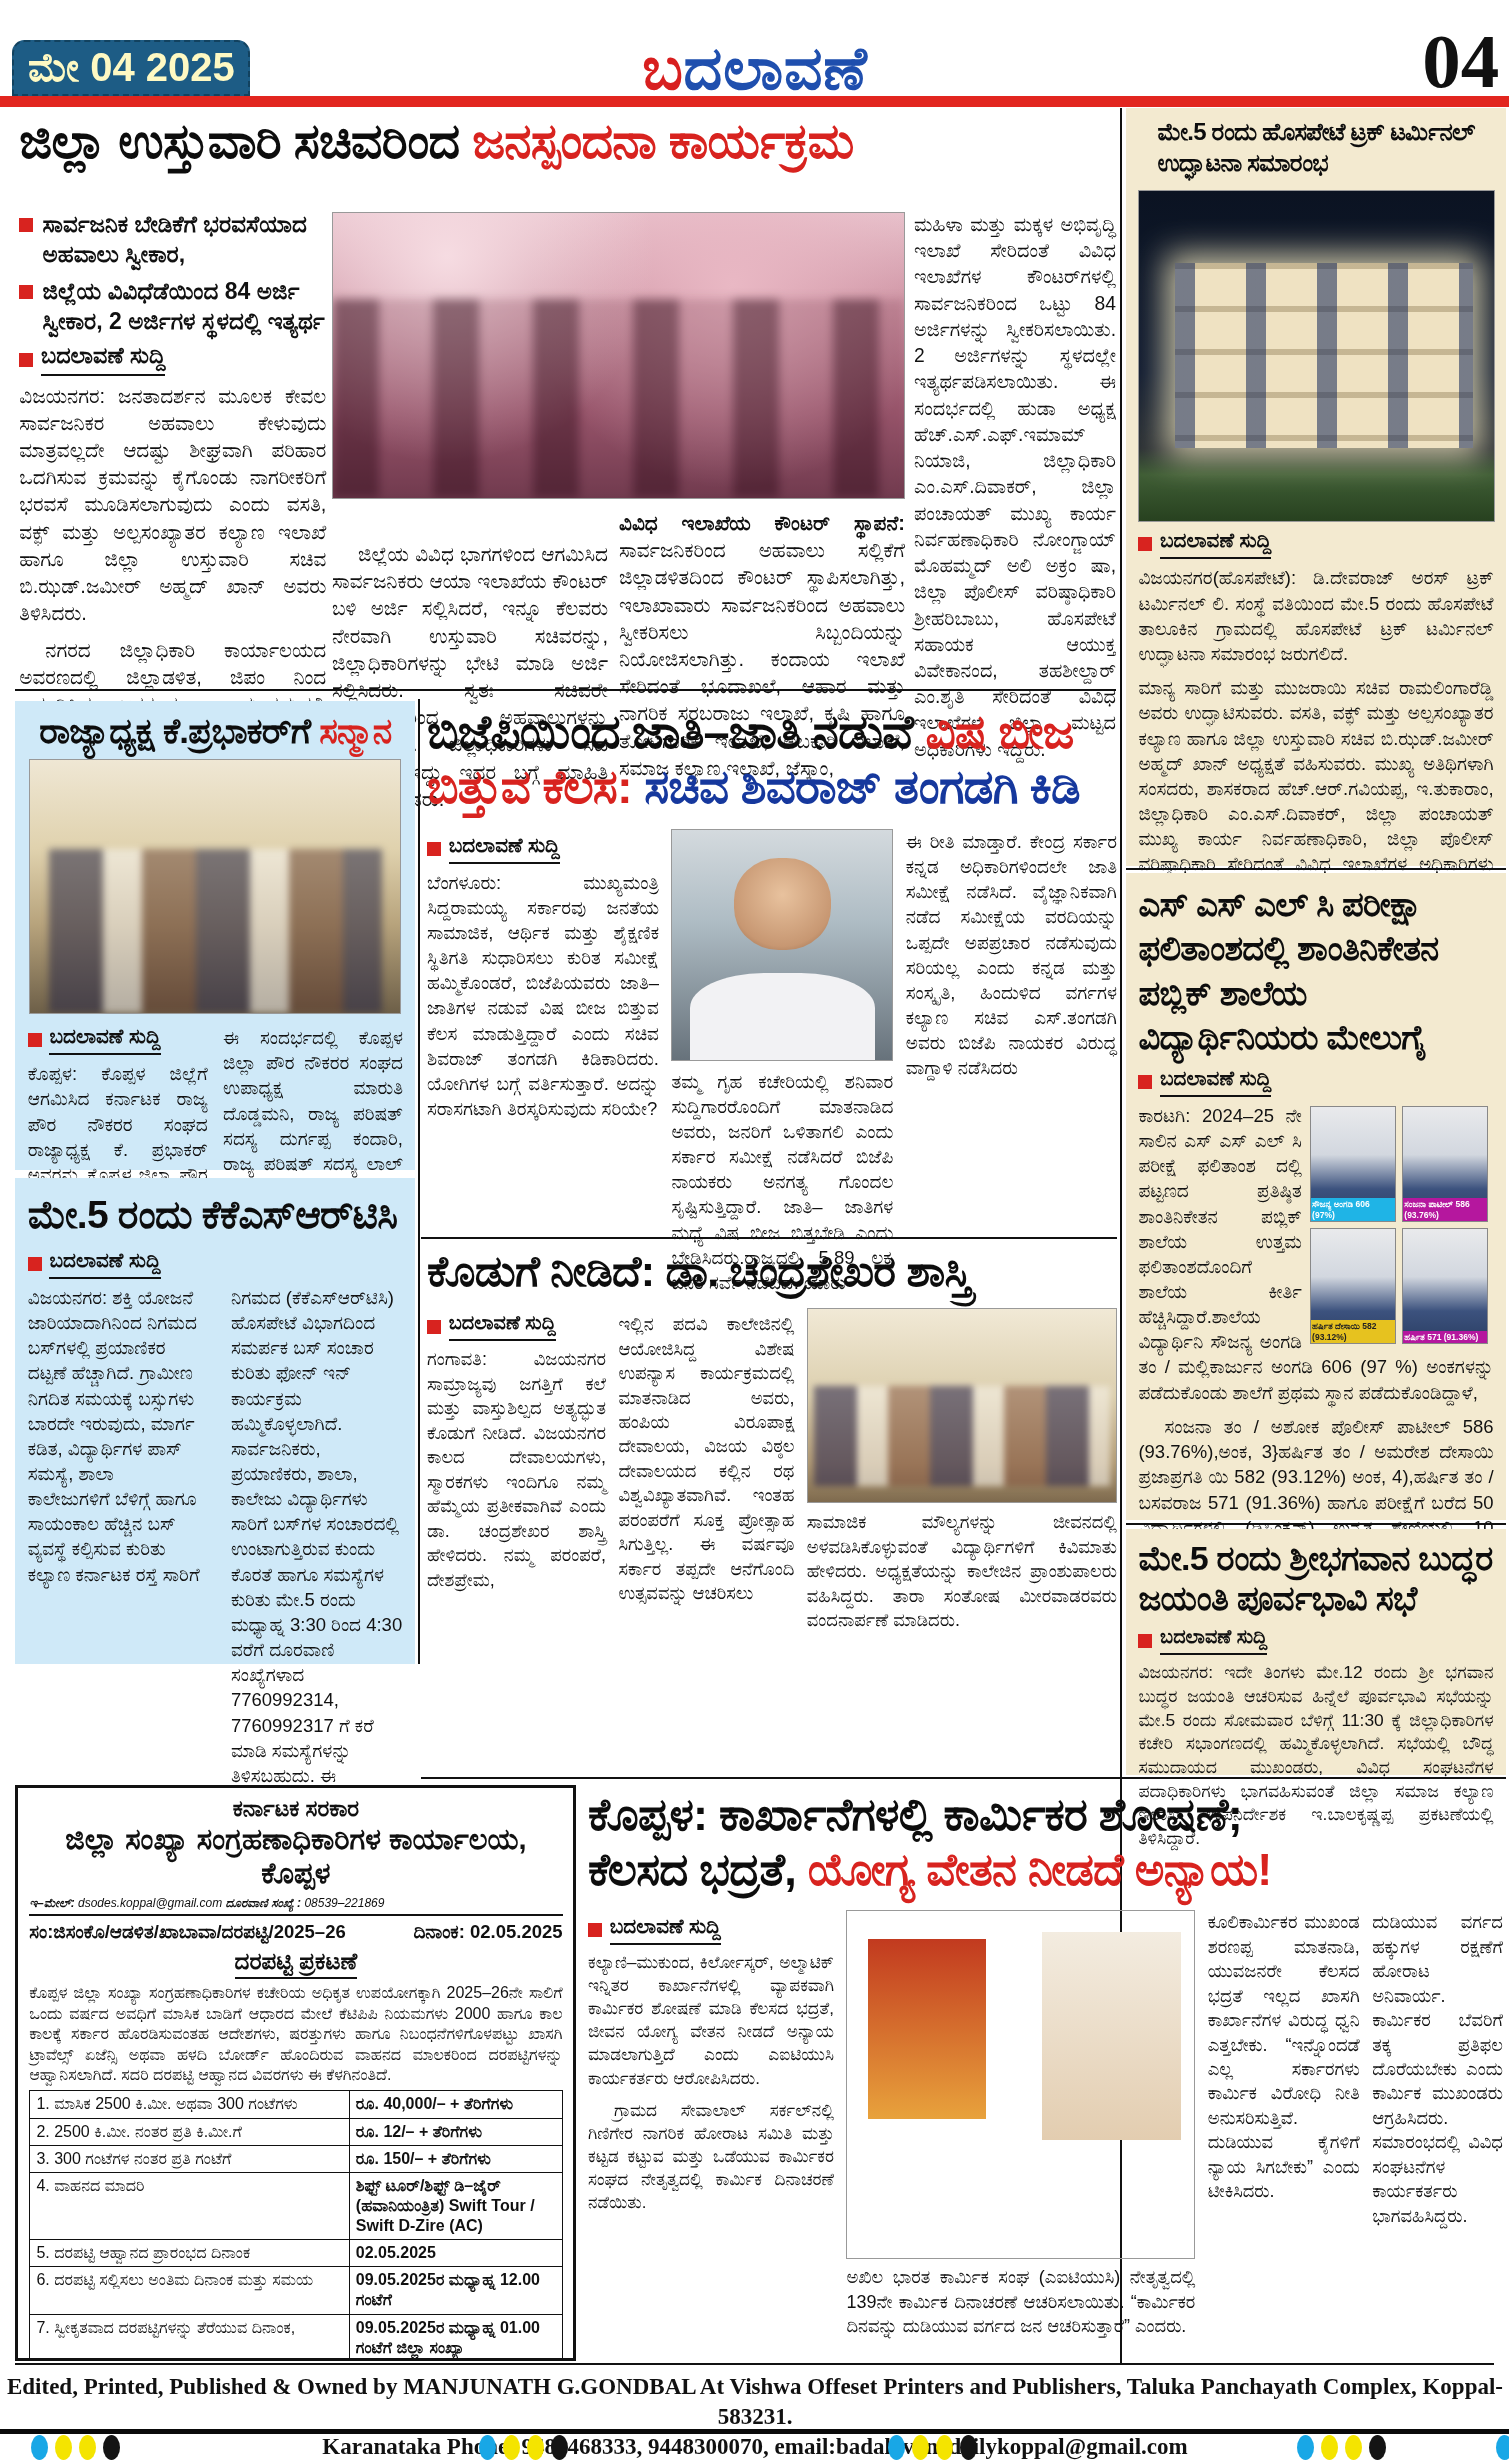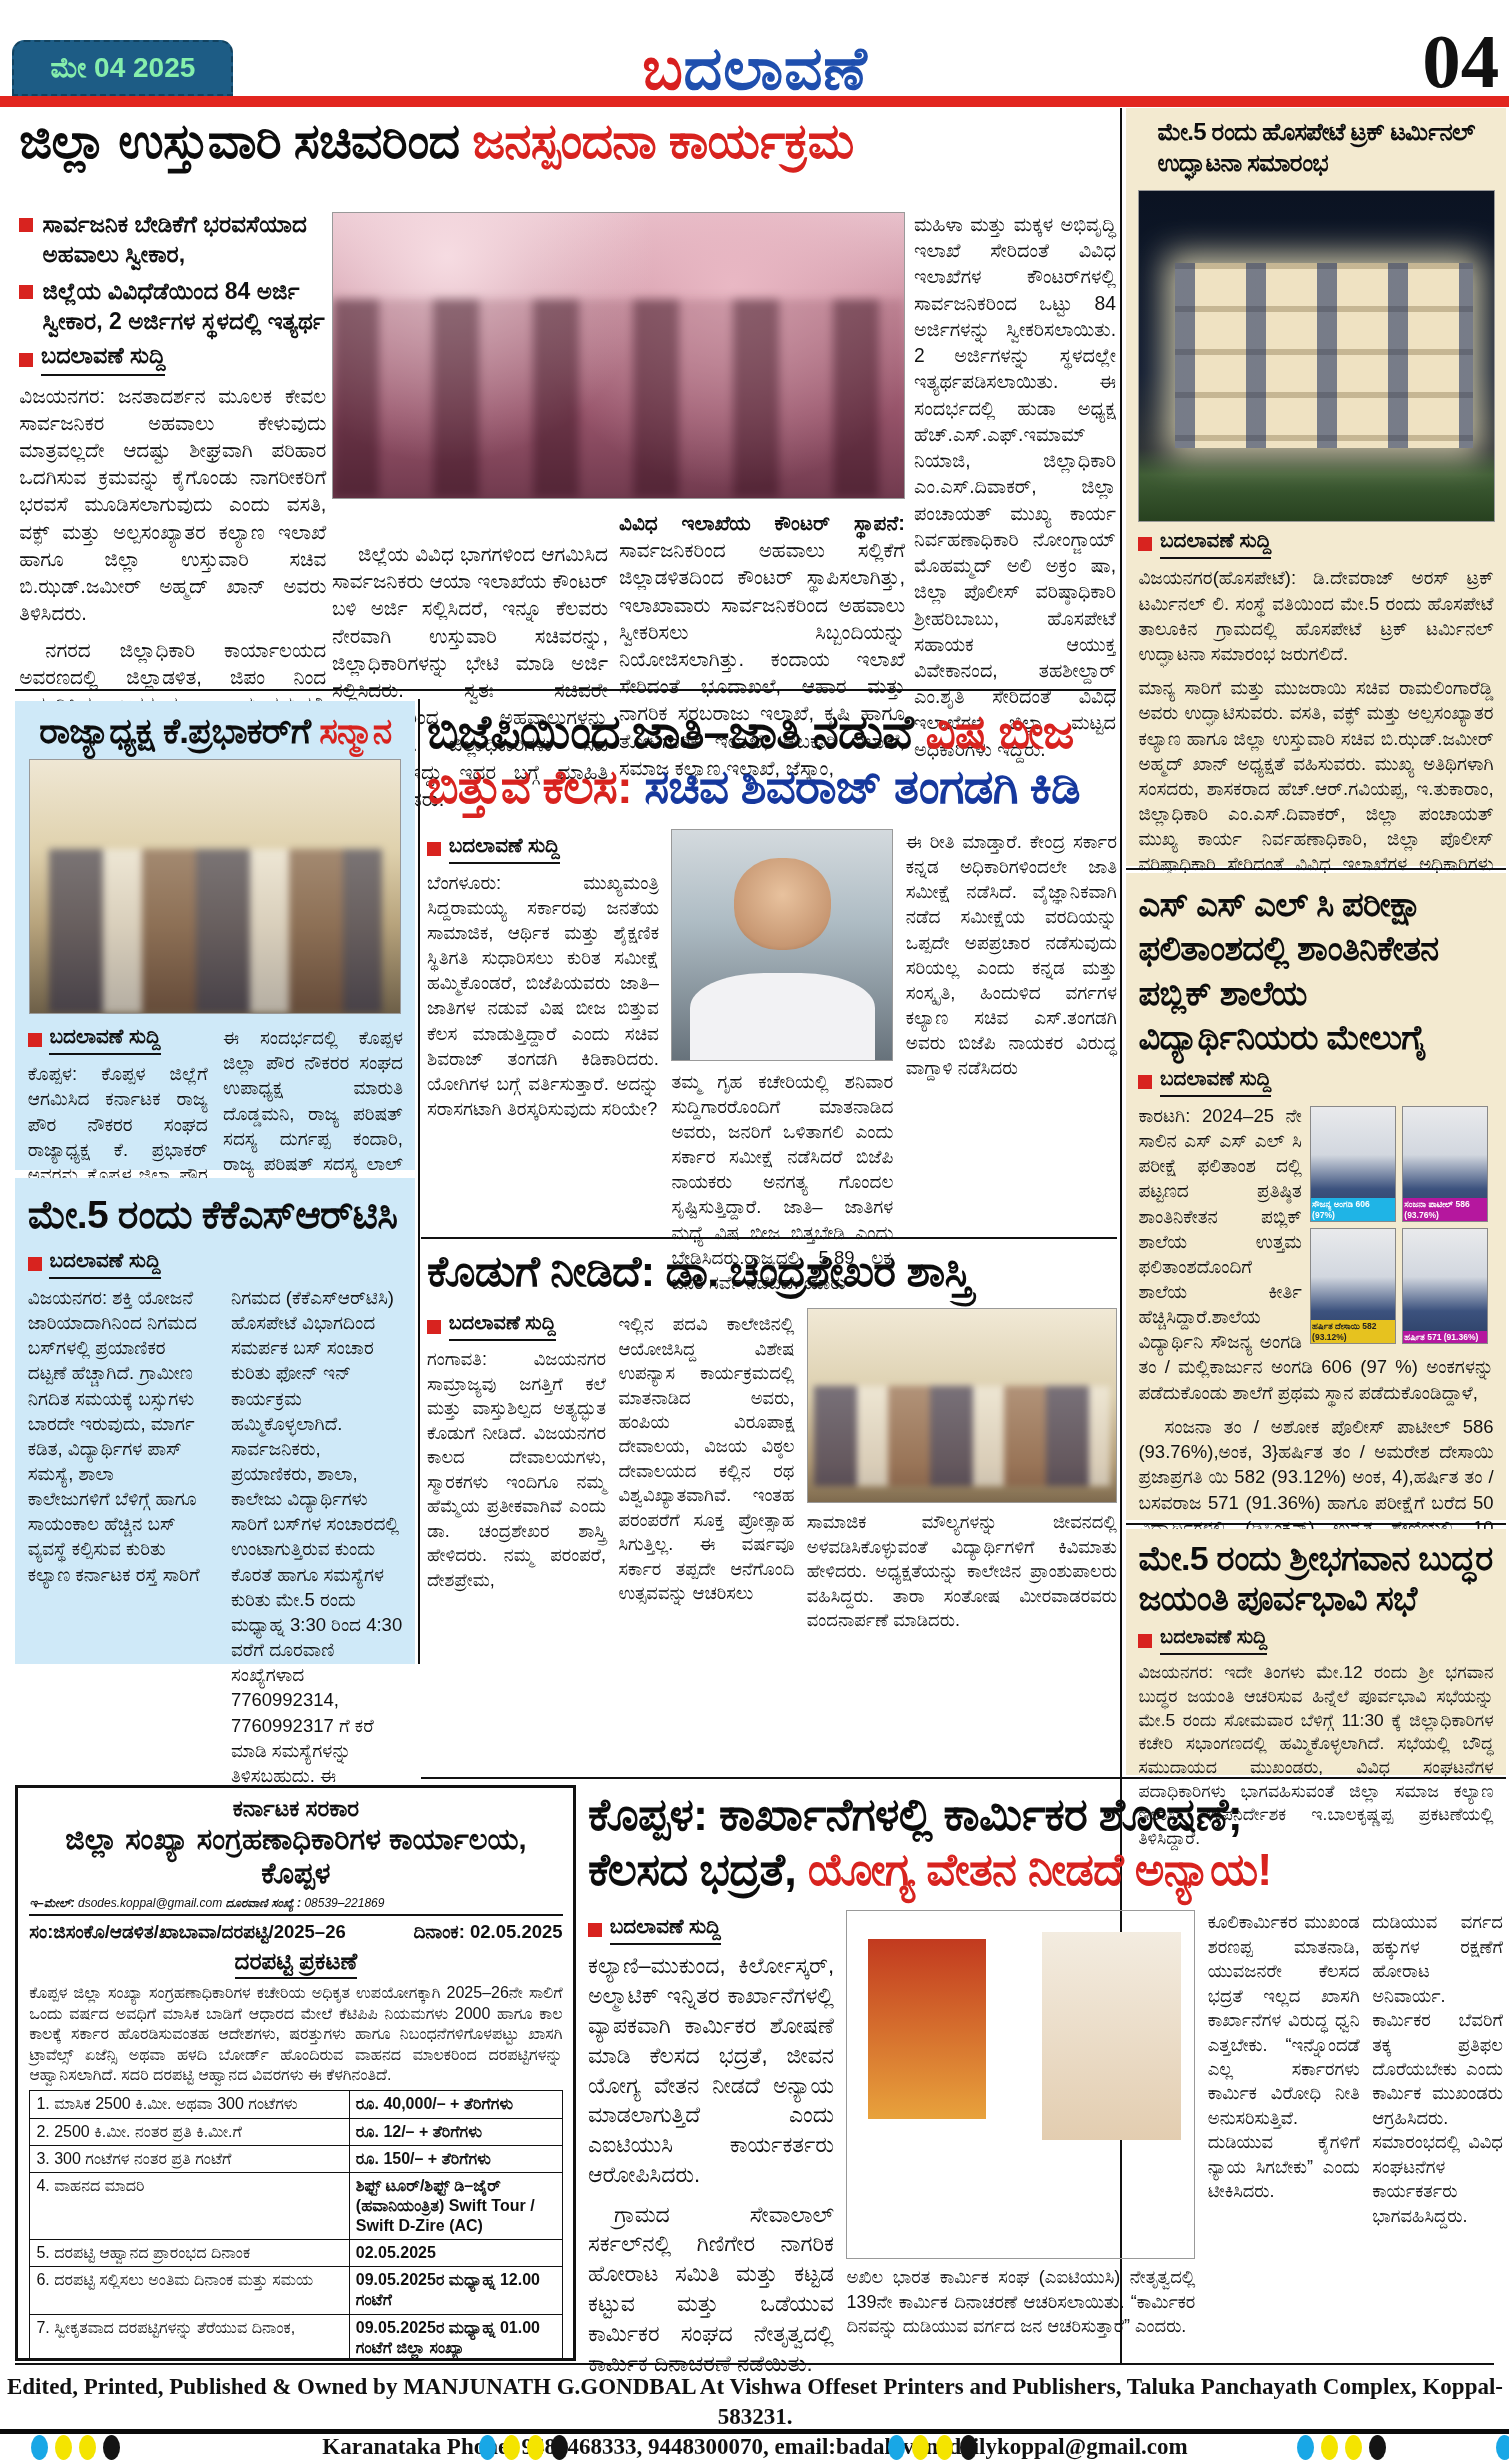--- a/index.html
+++ b/index.html
@@ -4,23 +4,23 @@
 <style>
   * { margin:0; padding:0; box-sizing:border-box; }
   html,body { background:#e9e9e9; }
   #page {
     position:relative; width:1510px; height:2462px; margin:0 auto;
     background:#ffffff; overflow:hidden; color:#111;
     font-family:"Liberation Sans", sans-serif;
   }
   .abs { position:absolute; }
   
-  .datebox{ left:12.4px; top:40px; width:221px; height:56px; background:#1d5c85;
+  .datebox{ left:12.4px; top:40px; width:238px; height:56px; background:#1d5c85;
     border-radius:12.4px 12.4px 0 0; display:flex; align-items:center; justify-content:center;
-    color:#86efac; font-size:28px; font-weight:700; border:2.3px dashed #12425f; }
+    color:#fef9c3; font-size:40px; font-weight:700; border:2.3px dashed #12425f; }
   .masthead{ left:0; right:0; top:34px; text-align:center; font-size:60px; font-weight:800; letter-spacing:0.8px;}
   .masthead .red{ color:#d81f1f; } .masthead .blue{ color:#1f4fae; }
   .pagenum{ right:10.8px; top:17px; font-size:77px; font-weight:700; font-family:"Liberation Serif",serif;}
   .redbar{ left:0; top:96px; width:1510px; height:10.8px; background:#e2261f; }
   
   .rule{ background:#111; }
   
   .headline{ font-weight:800; line-height:1.18; letter-spacing:-0.8px; }
   .hl-red{ color:#d8231f; } .hl-blue{ color:#16389d; } .hl-black{ color:#0d0d0d; }
   .byline{ display:flex; align-items:center; gap:7.7px; font-weight:700; margin:4.6px 0 6.2px 0; }
@@ -352,21 +352,21 @@
     <div class="headline" style="font-size:45px; line-height:1.22;">
       <div class="hl-black">ಕೊಪ್ಪಳ: ಕಾರ್ಖಾನೆಗಳಲ್ಲಿ ಕಾರ್ಮಿಕರ ಶೋಷಣೆ;</div>
       <div><span class="hl-black">ಕೆಲಸದ ಭದ್ರತೆ, </span><span class="hl-red">ಯೋಗ್ಯ ವೇತನ ನೀಡದೆ ಅನ್ಯಾಯ!</span></div>
     </div>
     <div style="display:flex; gap:12.4px; margin-top:12.4px;">
       <div style="width:246px; flex:0 0 auto;">
         <div class="byline">
           <span class="sq"></span>
           <span class="bl-text" style="font-size:20px;">ಬದಲಾವಣೆ ಸುದ್ದಿ</span>
         </div>
-        <div class="body-txt" style="font-size:22px;">
+        <div class="body-txt" style="font-size:17px;">
           <p class="noind">ಕಲ್ಯಾಣಿ–ಮುಕುಂದ, ಕಿರ್ಲೋಸ್ಕರ್, ಅಲ್ಮಾಟಿಕ್ ಇನ್ನಿತರ ಕಾರ್ಖಾನೆಗಳಲ್ಲಿ ವ್ಯಾಪಕವಾಗಿ ಕಾರ್ಮಿಕರ ಶೋಷಣೆ ಮಾಡಿ ಕೆಲಸದ ಭದ್ರತೆ, ಜೀವನ ಯೋಗ್ಯ ವೇತನ ನೀಡದೆ ಅನ್ಯಾಯ ಮಾಡಲಾಗುತ್ತಿದೆ ಎಂದು ಎಐಟಿಯುಸಿ ಕಾರ್ಯಕರ್ತರು ಆರೋಪಿಸಿದರು.</p>
           <p>ಗ್ರಾಮದ ಸೇವಾಲಾಲ್ ಸರ್ಕಲ್‌ನಲ್ಲಿ ಗಿಣಿಗೇರ ನಾಗರಿಕ ಹೋರಾಟ ಸಮಿತಿ ಮತ್ತು ಕಟ್ಟಡ ಕಟ್ಟುವ ಮತ್ತು ಒಡೆಯುವ ಕಾರ್ಮಿಕರ ಸಂಘದ ನೇತೃತ್ವದಲ್ಲಿ ಕಾರ್ಮಿಕ ದಿನಾಚರಣೆ ನಡೆಯಿತು.</p>
         </div>
       </div>
       <div style="width:349px; flex:0 0 auto;">
         <div class="photo ph-protest" style="width:349px; height:349px;"></div>
         <div class="body-txt" style="font-size:18px; margin-top:6.2px;">
           <p class="noind">ಅಖಿಲ ಭಾರತ ಕಾರ್ಮಿಕ ಸಂಘ (ಎಐಟಿಯುಸಿ) ನೇತೃತ್ವದಲ್ಲಿ 139ನೇ ಕಾರ್ಮಿಕ ದಿನಾಚರಣೆ ಆಚರಿಸಲಾಯಿತು. “ಕಾರ್ಮಿಕರ ದಿನವನ್ನು ದುಡಿಯುವ ವರ್ಗದ ಜನ ಆಚರಿಸುತ್ತಾರೆ” ಎಂದರು.</p>
         </div>
       </div>

